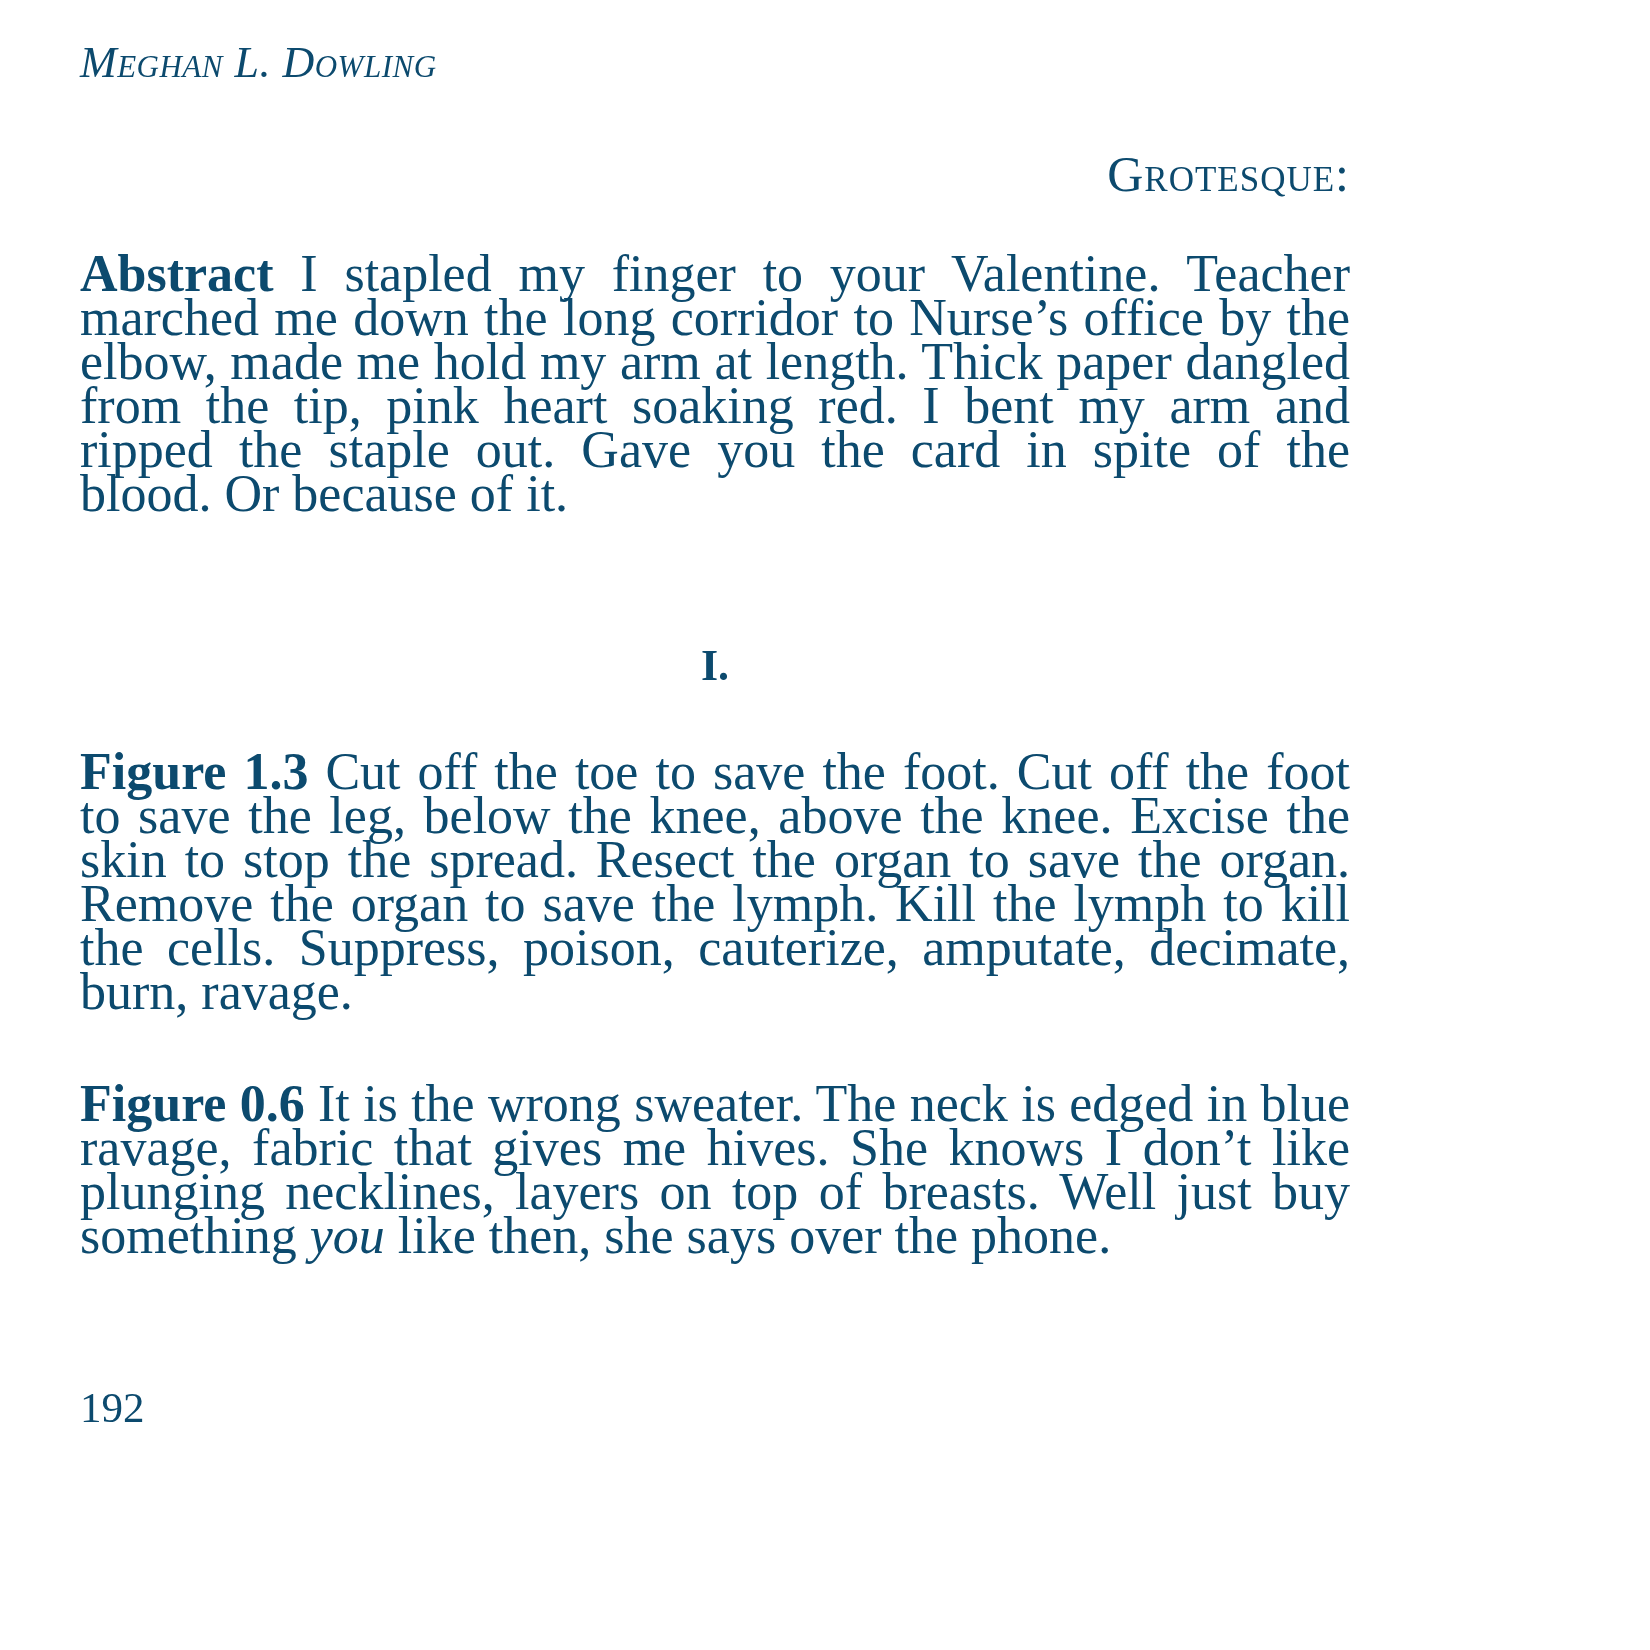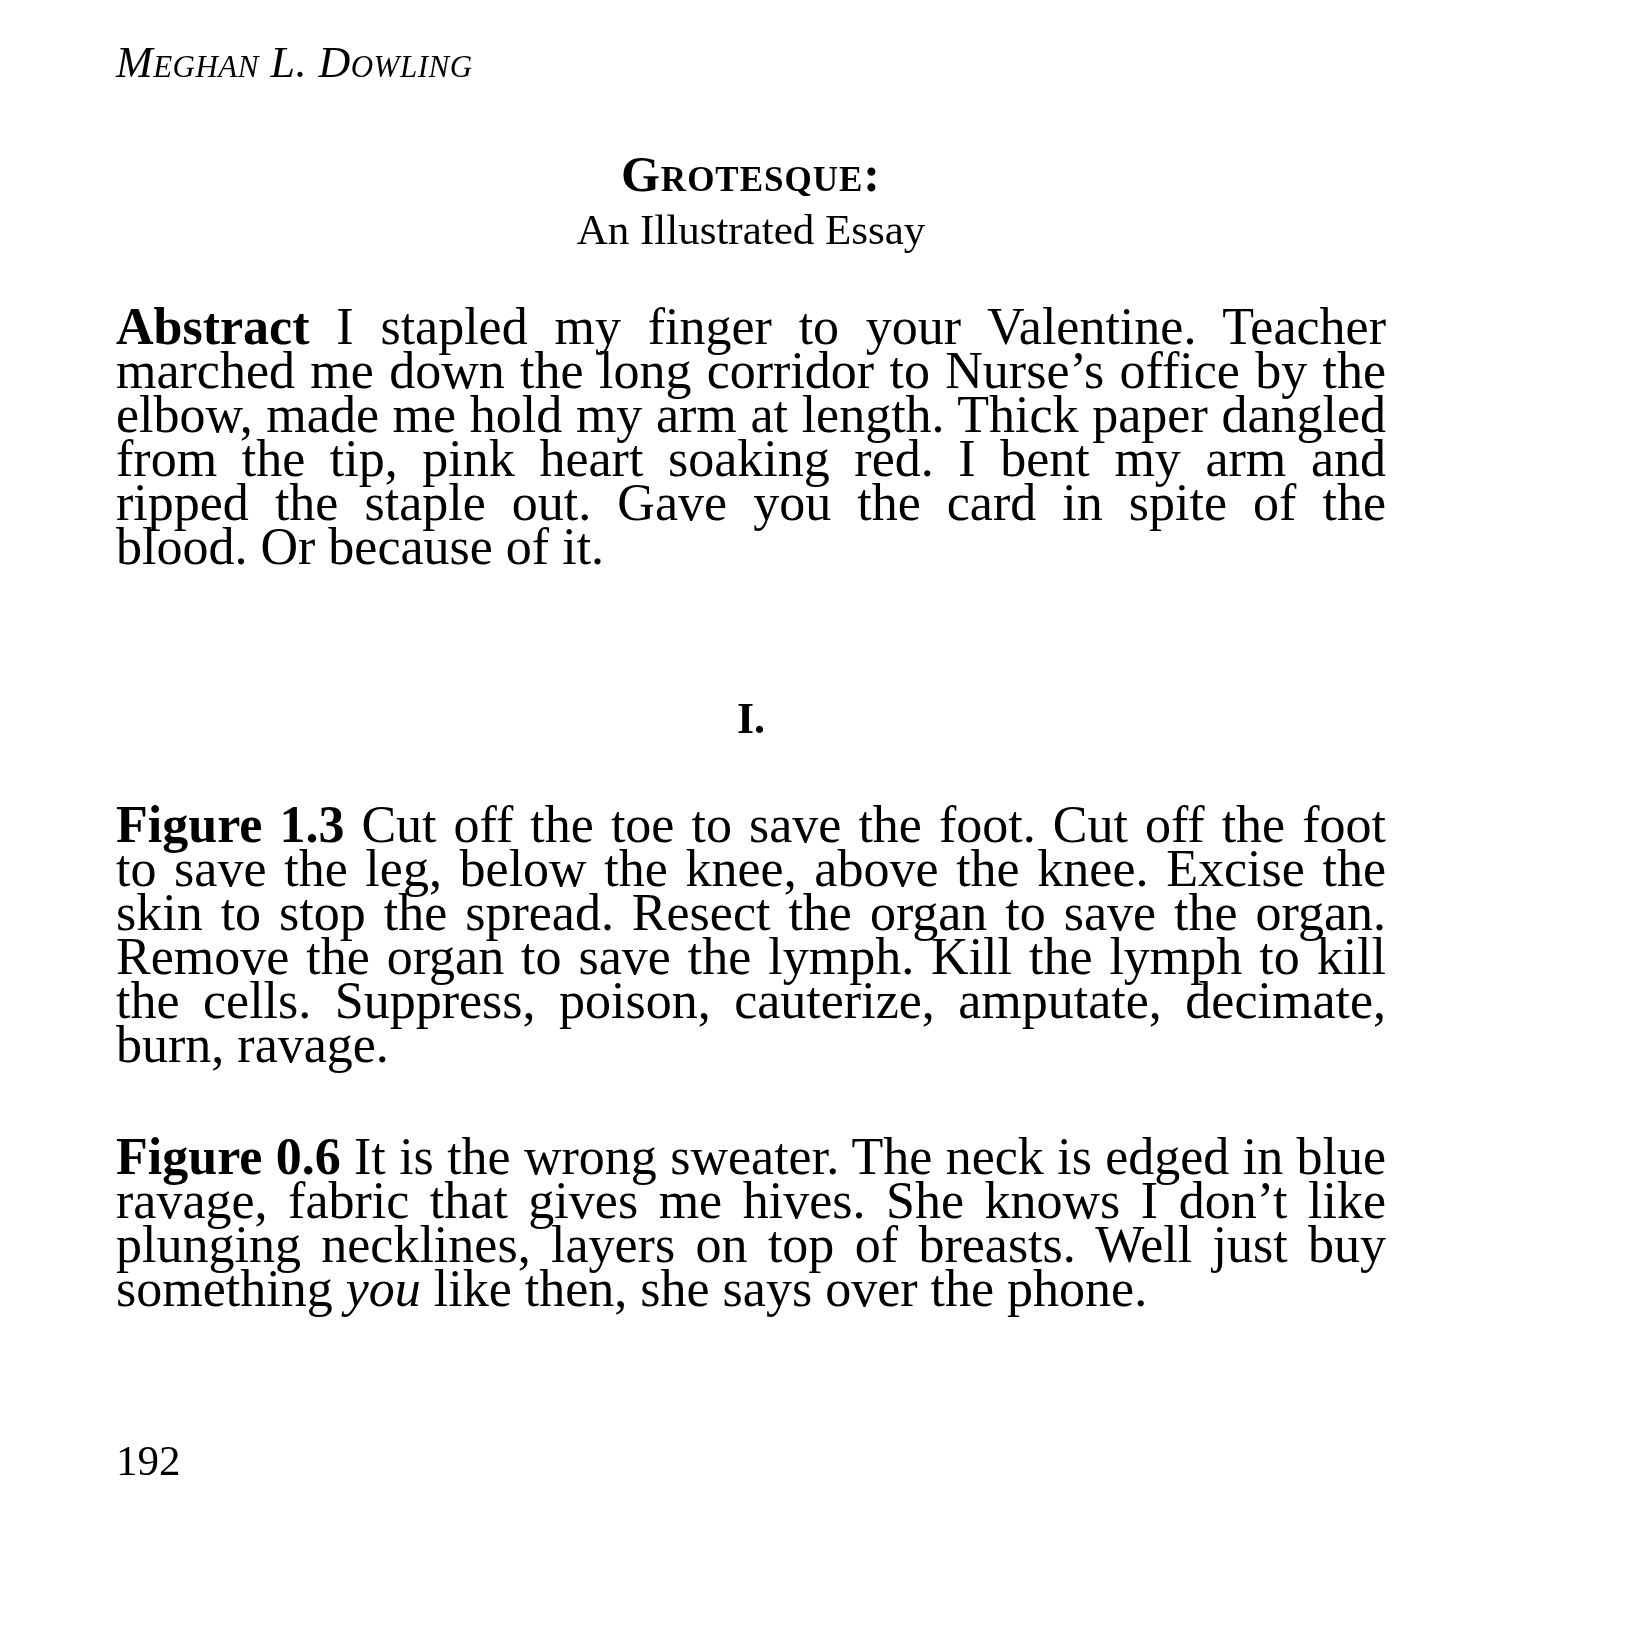--- a/index.html
+++ b/index.html
@@ -7,38 +7,38 @@
     padding: 0;
     background: #ffffff;
   }
   body {
     width: 1650px;
     height: 1650px;
     overflow: hidden;
   }
   .page {
     width: 1270px;
-    margin-left: 116px;
+    margin-left: 80px;
     font-family: "Liberation Serif", serif;
-    color: #000000;
+    color: #0c4a6e;
   }
   .author {
     margin-top: 36px;
     font-size: 44px;
     line-height: 53px;
     font-style: italic;
     font-variant: small-caps;
     letter-spacing: 0.5px;
   }
   .title {
     margin: 56px 0 0 0;
-    text-align: center;
+    text-align: right;
     font-size: 50px;
     line-height: 58px;
-    font-weight: bold;
+    font-weight: normal;
     font-variant: small-caps;
     letter-spacing: 1px;
   }
   .subtitle {
     text-align: center;
     font-size: 43px;
     line-height: 53px;
   }
   .para {
     margin: 0;
@@ -81,21 +81,20 @@
 </style>
 </head>
 <body>
 
 <div class="page">
 
   <div class="author">Meghan L. Dowling</div>
 
   <h1 class="title">Grotesque:</h1>
 
-  <div class="subtitle">An Illustrated Essay</div>
 
   <p class="para abstract">
     <b class="label">Abstract</b>
     <span>I stapled my finger to your Valentine. Teacher marched me down the long corridor to Nurse’s office by the elbow, made me hold my arm at length. Thick paper dangled from the tip, pink heart soaking red. I bent my arm and ripped the staple out. Gave you the card in spite of the blood. Or because of it.</span>
   </p>
 
   <div class="section-number">I.</div>
 
 
   <p class="para fig1">

